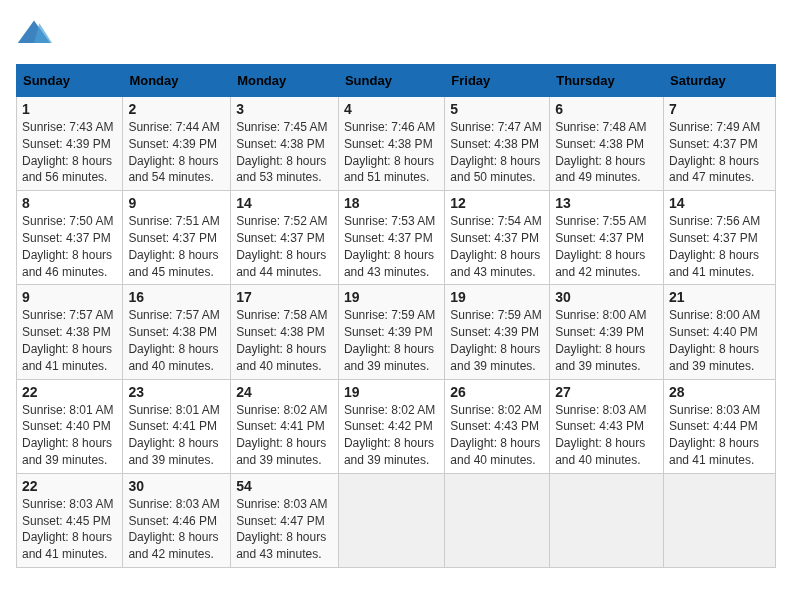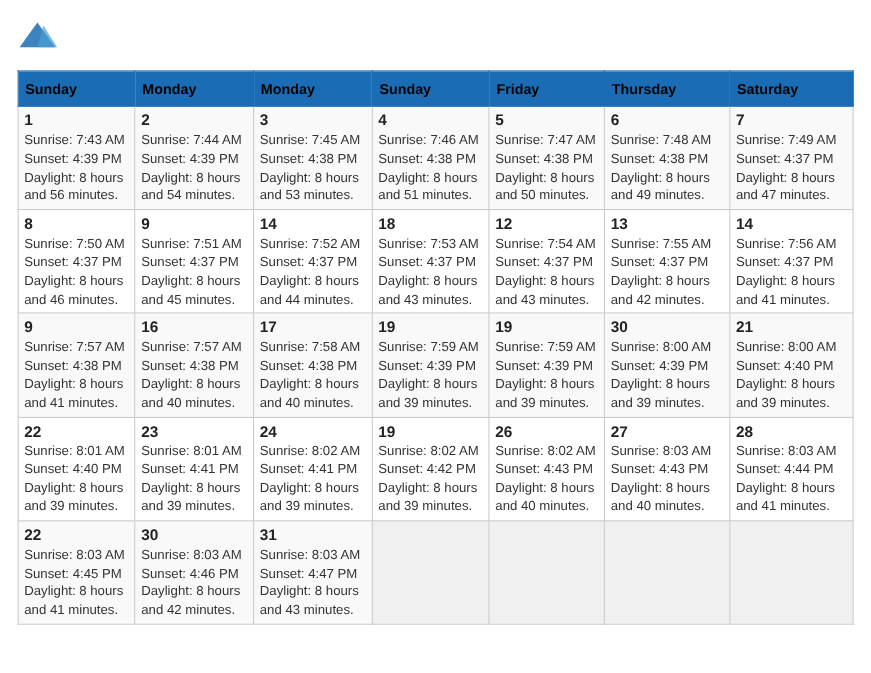--- a/index.html
+++ b/index.html
@@ -363,21 +363,21 @@
       </td>
         <td>
         <span class="day-num">30</span>
         <div class="day-info">
           Sunrise: 8:03 AM<br>
           Sunset: 4:46 PM<br>
           Daylight: 8 hours and 42 minutes.
         </div>
       </td>
         <td>
-        <span class="day-num">31</span>
+        <span class="day-num">54</span>
         <div class="day-info">
           Sunrise: 8:03 AM<br>
           Sunset: 4:47 PM<br>
           Daylight: 8 hours and 43 minutes.
         </div>
       </td>
         <td class="empty"></td>
         <td class="empty"></td>
         <td class="empty"></td>
         <td class="empty"></td>

